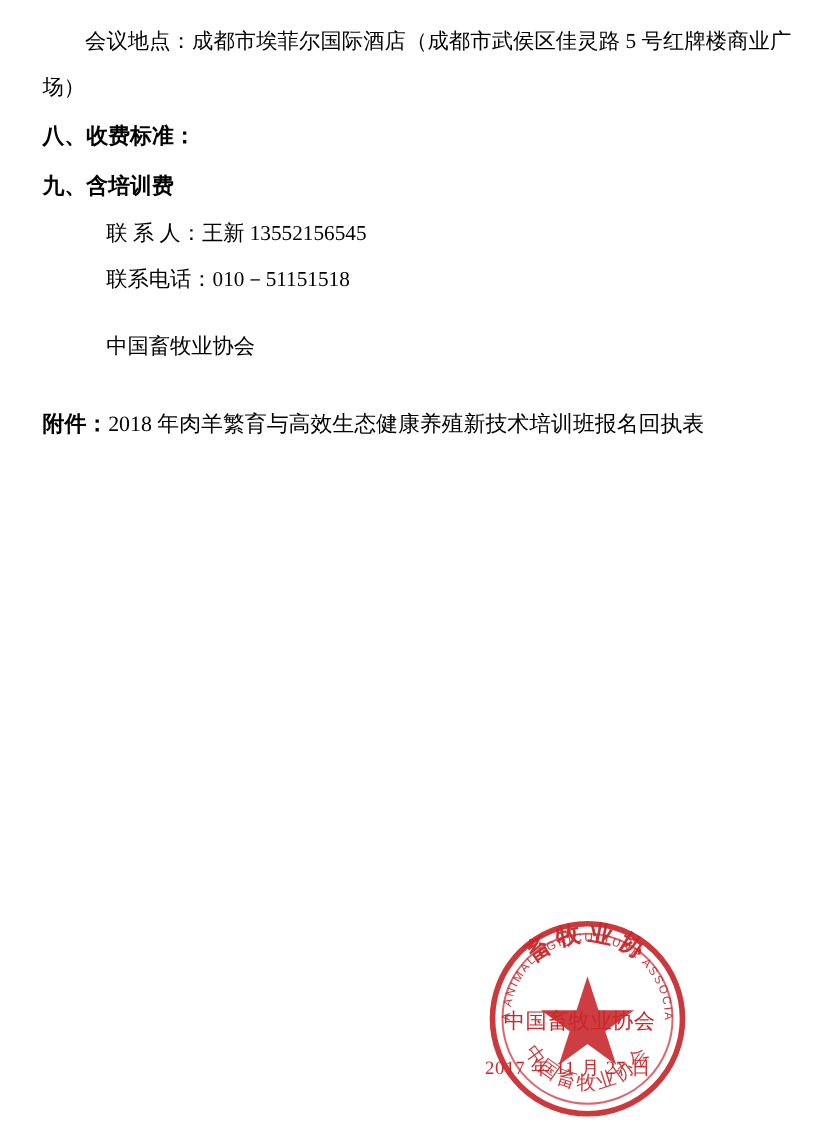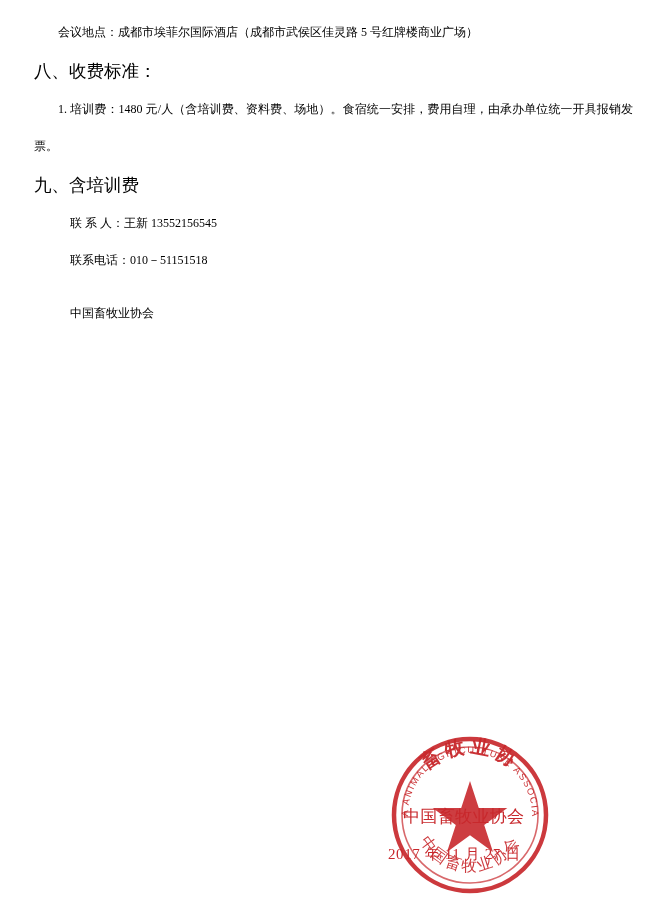--- a/index.html
+++ b/index.html
@@ -20,29 +20,29 @@
     width: 667px;
     height: 903px;
     padding: 0;
     box-sizing: border-box;
   }
   .doc-body {
     padding: 14px 34px 0 34px;
   }
   p {
     margin: 0;
-    font-size: 12px;
+    font-size: 17px;
     line-height: 37px;
     text-align: justify;
     text-justify: inter-ideograph;
   }
   .ind1 { text-indent: 2em; }
   .ind-sub { text-indent: 2em; }
   .heading {
-    font-weight: normal;
+    font-weight: bold;
     font-size: 17.5px;
     line-height: 40px;
     text-indent: 0;
   }
   .contact-line {
     text-indent: 3em;
   }
   .spacer-sm { height: 16px; }
   .spacer-md { height: 26px; }
   .attach {
@@ -84,38 +84,38 @@
 <body>
 
 <div class="page">
 
   <div class="doc-body">
 
     <p class="ind1">会议地点：成都市埃菲尔国际酒店（成都市武侯区佳灵路 5 号红牌楼商业广场）</p>
 
     <p class="heading">八、收费标准：</p>
 
-    <p class="ind-sub">1. 培训费：1480 元/人（含培训费、资料费、场地）。食宿统一安排，费用自理，由承办单位统一开具报销发票。</p>
 
 
     <p class="heading">九、含培训费</p>
 
     <p class="contact-line">联 系 人：王新 13552156545</p>
 
     <p class="contact-line">联系电话：010－51151518</p>
 
 
     <div class="spacer-sm"></div>
 
     <p class="contact-line">中国畜牧业协会</p>
 
 
 
     <div class="spacer-md"></div>
 
+    <p class="attach"><b>附件：</b><span>2018 年肉羊繁育与高效生态健康养殖新技术培训班报名回执表</span></p>
 
   </div>
 
   <div class="seal">
     <svg width="168" height="168" viewBox="0 0 168 168" xmlns="http://www.w3.org/2000/svg">
       <defs>
         <path id="arcOuterCN" d="M 84,84 m -64,0 a 64,64 0 1 1 128,0" fill="none"></path>
         <path id="arcOuterTop" d="M 22,84 A 62,62 0 0 1 146,84" fill="none"></path>
         <path id="arcInnerBottom" d="M 28,84 A 56,56 0 0 0 140,84" fill="none"></path>
       </defs>

